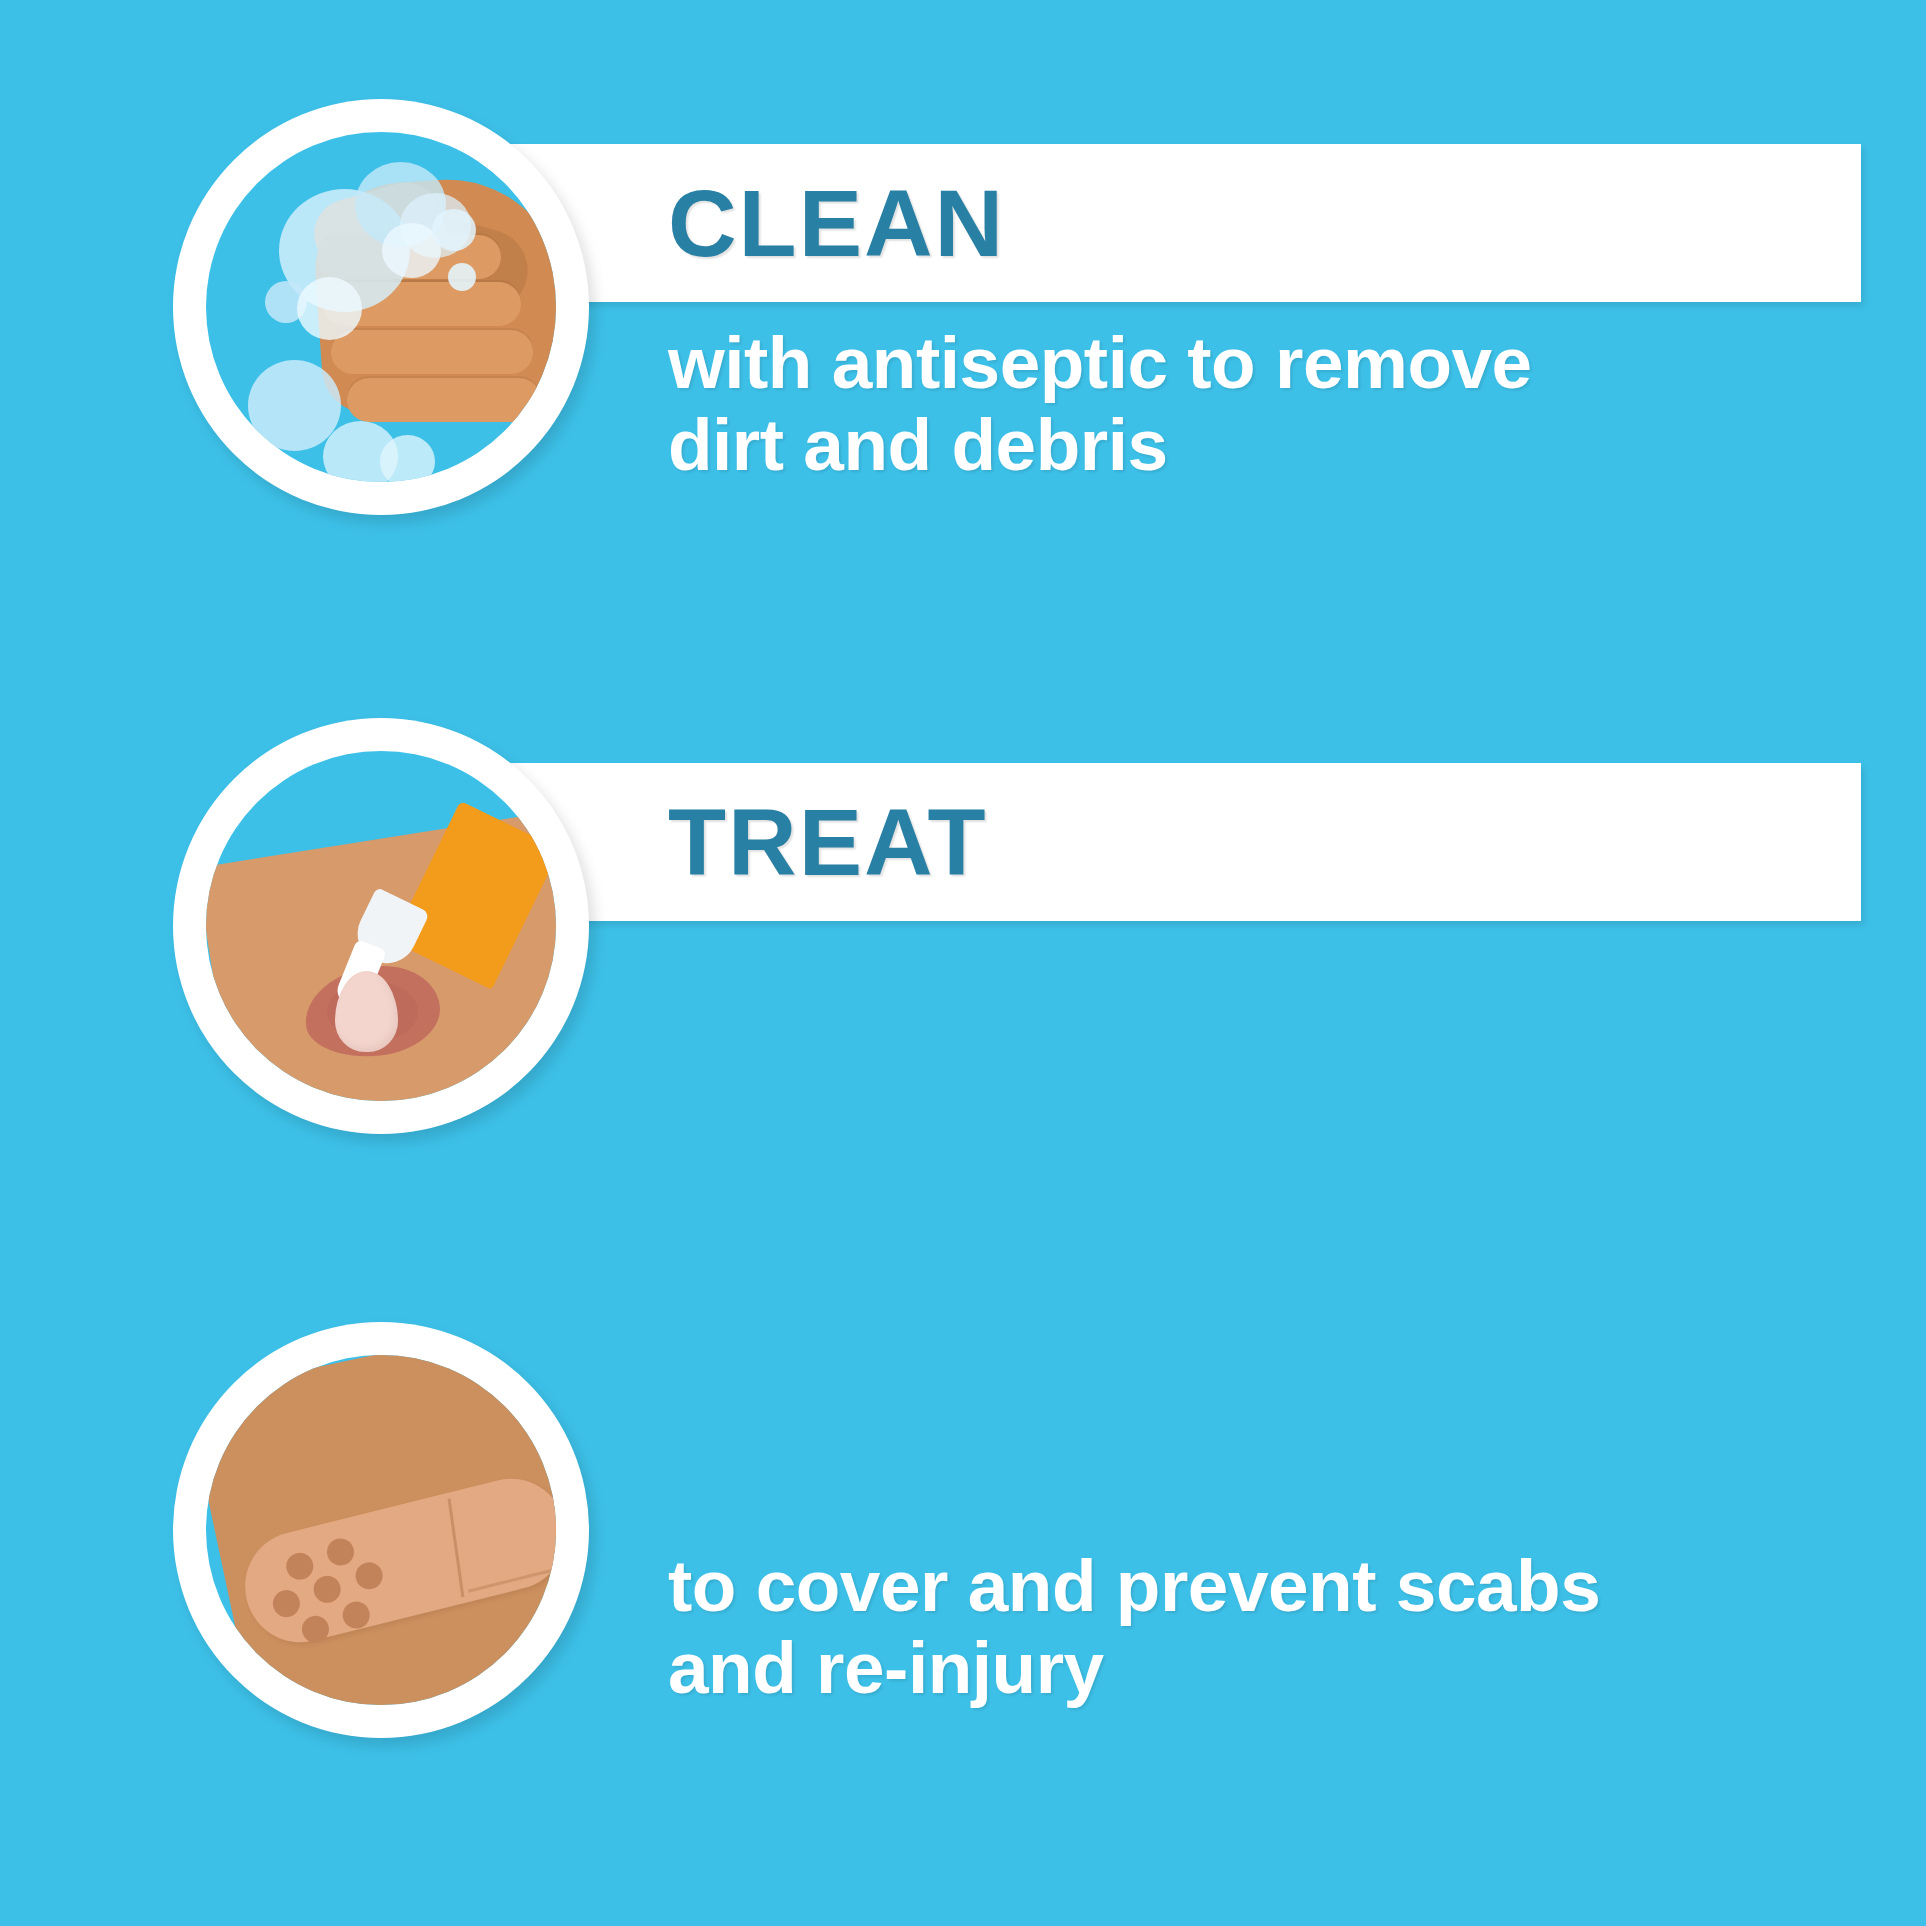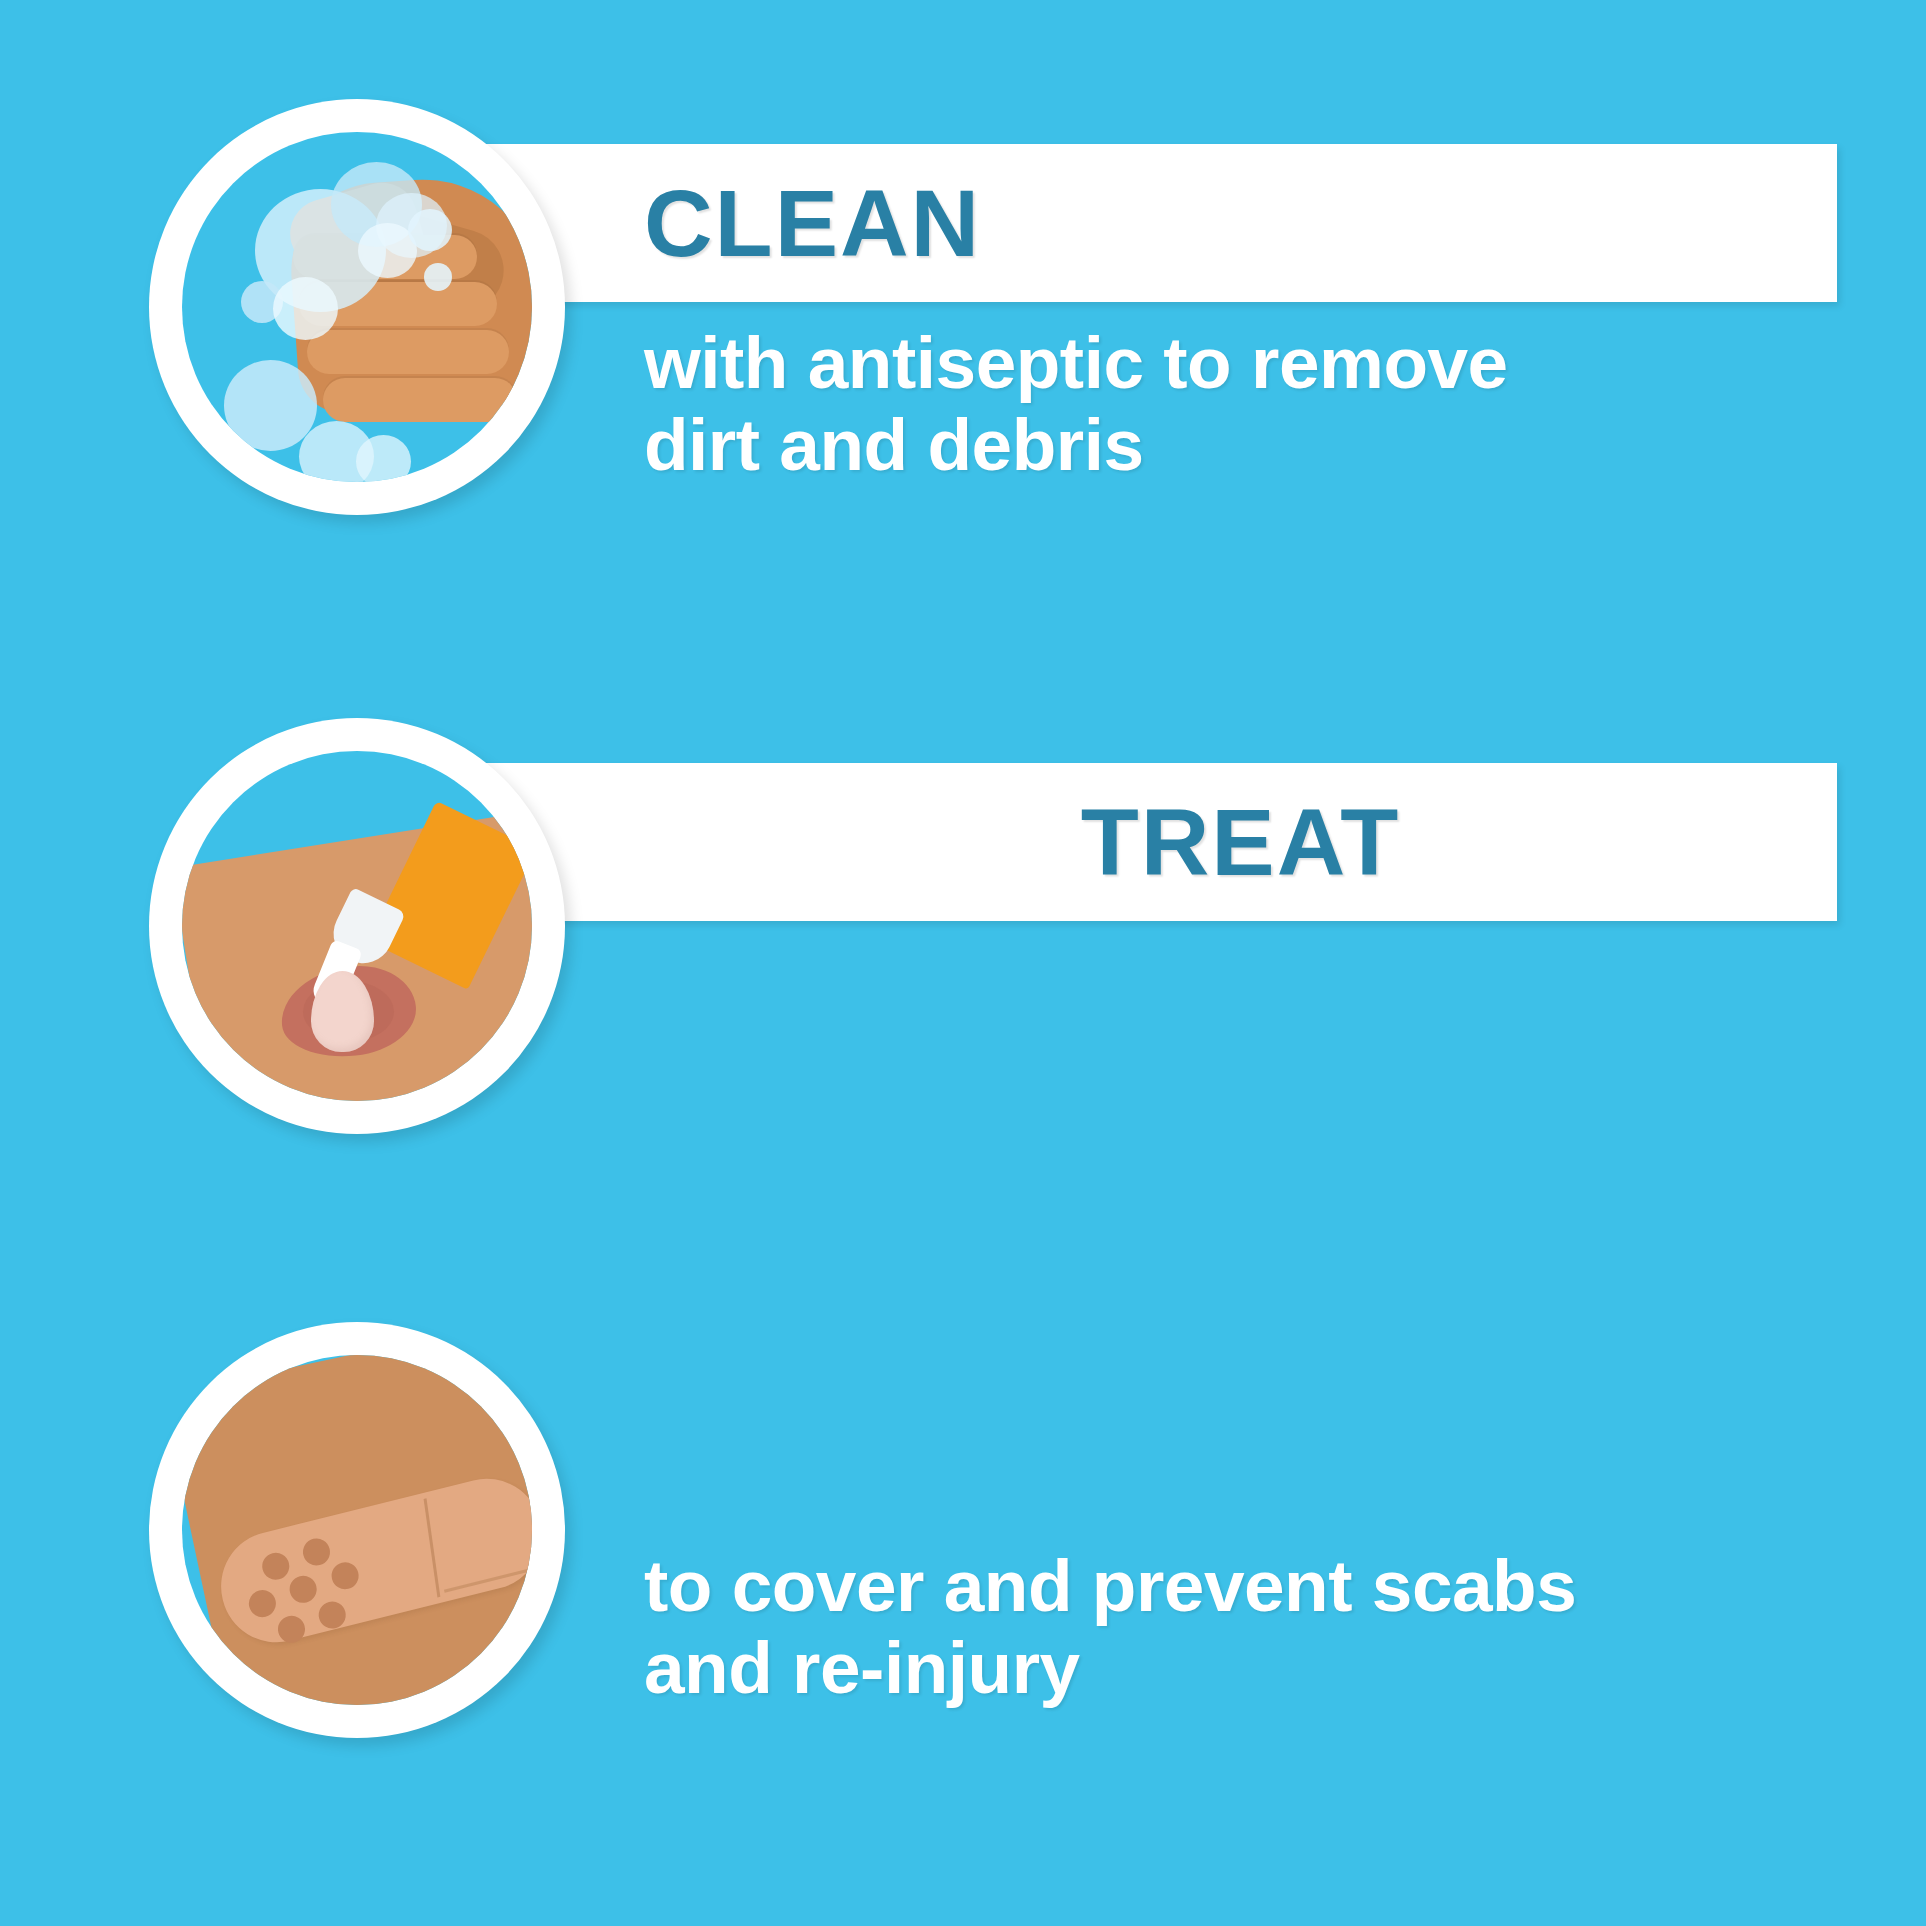--- a/index.html
+++ b/index.html
@@ -12,20 +12,21 @@
     background: #3dc0e8;
     font-family: "Liberation Sans", sans-serif;
     overflow: hidden;
     position: relative;
   }
 
   #infographic {
     position: absolute;
     inset: 0;
     background: #3dc0e8;
+    margin-left: 24px;
   }
 
   
   .step {
     position: absolute;
     left: 0;
     width: 1927px;
   }
   .step--clean   { top: 99px;  height: 475px; }
   .step--treat   { top: 718px;  height: 475px; }
@@ -37,21 +38,21 @@
     left: 337px;
     width: 1500px;
     height: 158px;
     background: #ffffff;
     box-shadow: 3px 4px 7px rgba(0,0,0,0.10);
     box-sizing: border-box;
     display: flex;
     align-items: center;
   }
   .step--clean   .banner { top: 45px; }
-  .step--treat   .banner { top: 45px; justify-content: center; }
+  .step--treat   .banner { top: 45px; }
   .step--protect .banner { top: 45px; }
 
   .banner-title {
     margin-left: 307px;
     color: #2980a5;
     font-size: 95px;
     font-weight: bold;
     letter-spacing: 2px;
     line-height: 1;
     text-shadow: 2px 2px 2px rgba(0,0,0,0.12);

